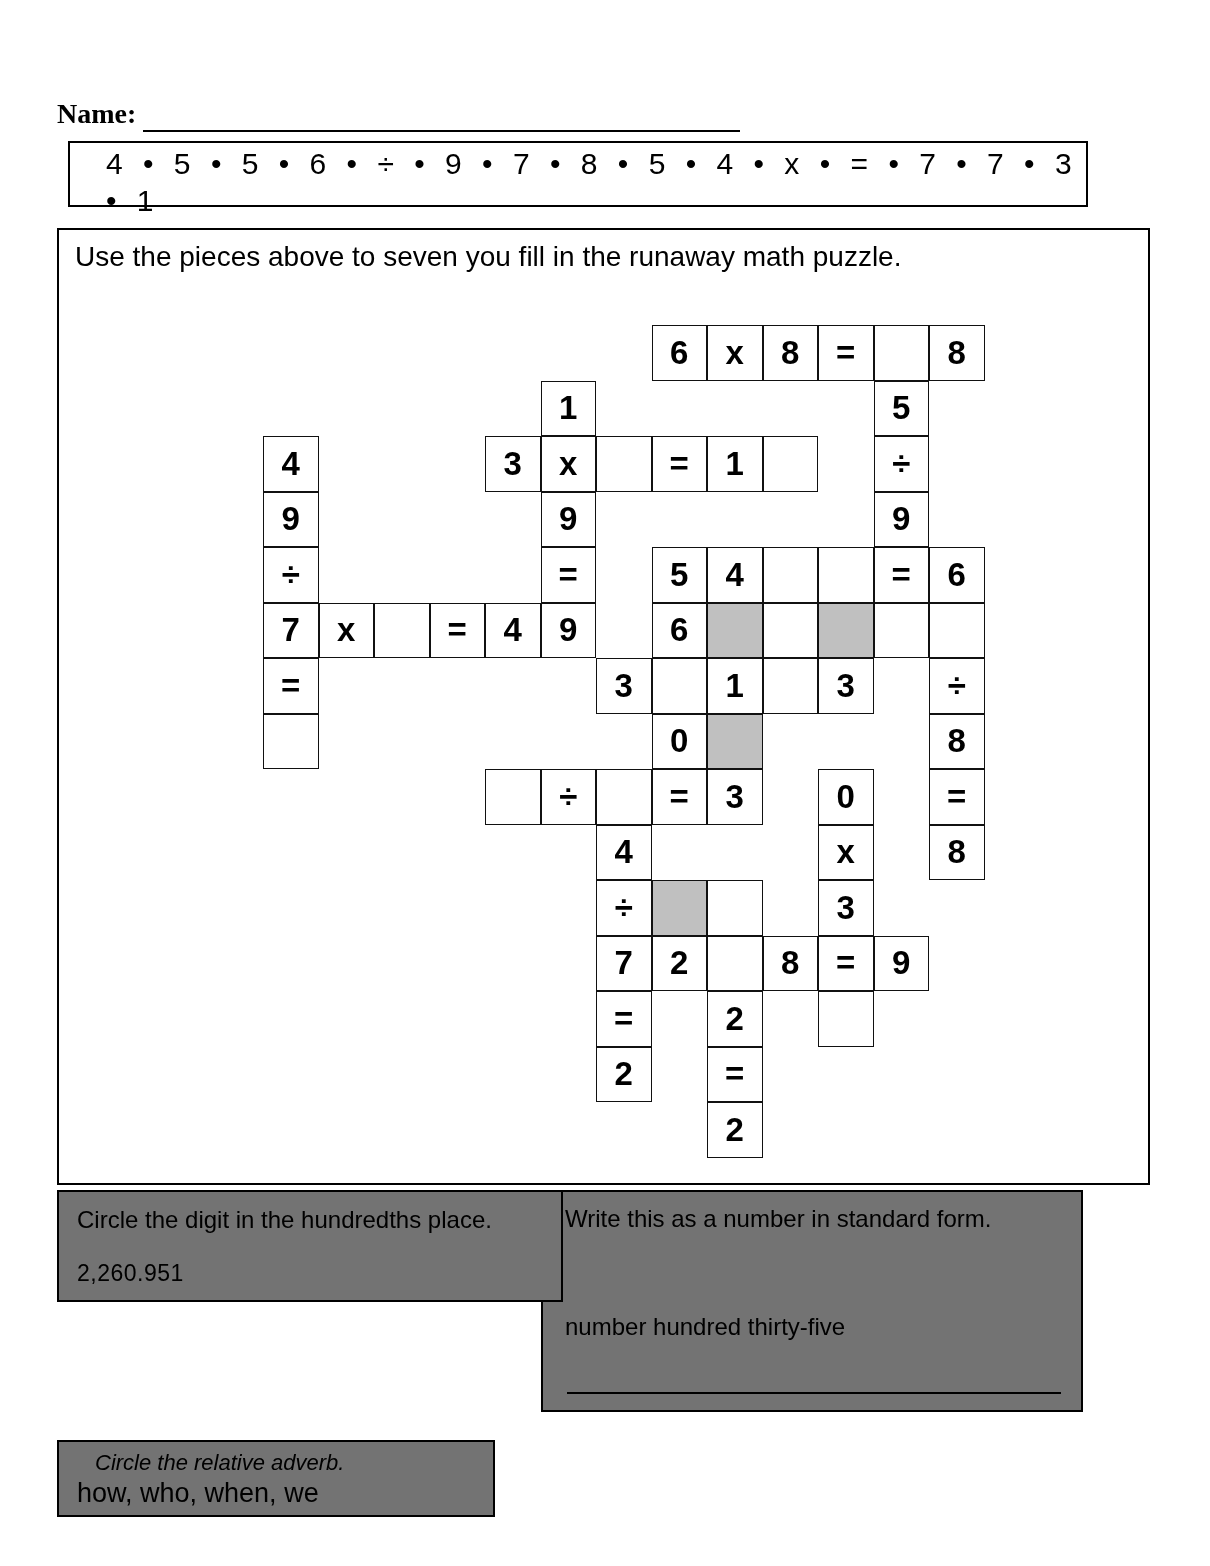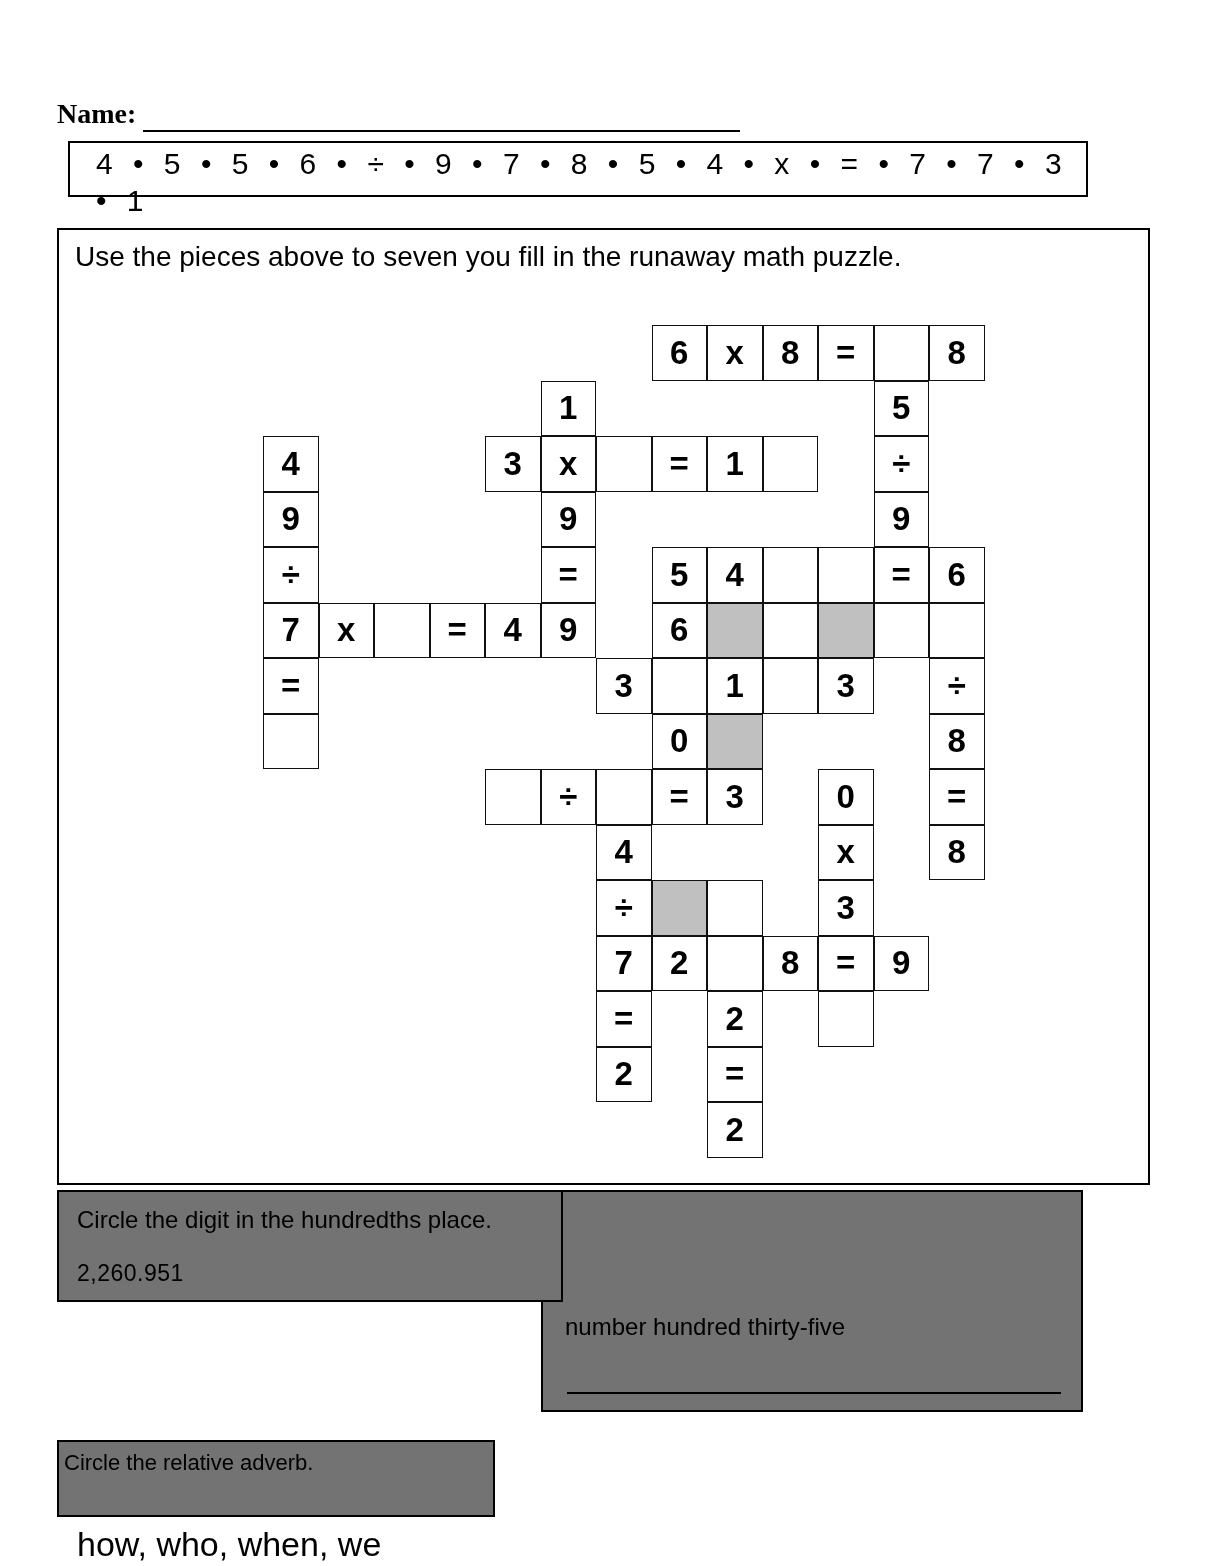--- a/index.html
+++ b/index.html
@@ -5,41 +5,41 @@
   html,body{margin:0;padding:0;}
   body{
     width:1210px;height:1566px;position:relative;overflow:hidden;
     background:#ffffff;color:#000;
     font-family:"Liberation Sans", sans-serif;
   }
   .abs{position:absolute;}
   .name-label{left:57px;top:98px;font-family:"Liberation Serif",serif;font-weight:bold;font-size:28px;}
   .name-line{left:143px;top:101px;width:597px;height:29px;border-bottom:2.5px solid #000;}
   .pieces-box{
-    left:68px;top:141px;width:1020px;height:56px;border:2px solid #000;box-sizing:border-box;
-    padding:2px 0 0 26px;font-size:30px;line-height:37px;letter-spacing:1px;word-spacing:10px;
+    left:68px;top:141px;width:1020px;height:66px;border:2px solid #000;box-sizing:border-box;
+    padding:2px 0 0 36px;font-size:30px;line-height:37px;letter-spacing:1px;word-spacing:10px;
   }
   .main-box{left:57px;top:228px;width:1093px;height:957px;border:2px solid #000;box-sizing:border-box;background:#fff;}
   .instructions{left:75px;top:241px;font-size:28px;}
   .grid{left:263px;top:325px;width:723px;height:834px;}
   .cell{
     position:absolute;width:55.5px;height:55.5px;border:1.7px solid #111;box-sizing:border-box;
     background:#fff;display:flex;align-items:center;justify-content:center;
     font-weight:bold;font-size:33px;
   }
   .cell.shaded{background:#c0c0c0;}
   .qbox{position:absolute;border:2px solid #000;box-sizing:border-box;background:#737373;}
   .qbox-right{left:541px;top:1190px;width:542px;height:222px;}
   .qbox-left{left:57px;top:1190px;width:506px;height:112px;}
   .qbox-adverb{left:57px;top:1440px;width:438px;height:77px;}
   .q-text{position:absolute;font-size:24px;white-space:nowrap;}
   .q-number{position:absolute;font-size:23px;letter-spacing:0.5px;}
   .answer-line{position:absolute;left:24px;top:170px;width:494px;height:30px;border-bottom:2px solid #000;}
   .adverb-prompt{position:absolute;font-size:22px;}
-  .adverb-options{position:absolute;font-size:34px;margin-top:47px;}
+  .adverb-options{position:absolute;font-size:27px;}
 </style>
 </head>
 <body>
 
 <div class="abs name-label">Name:</div>
 <div class="abs name-line"></div>
 
 <div class="abs pieces-box">
   <div>4 • 5 • 5 • 6 • ÷ • 9 • 7 • 8 • 5 • 4 • x • = • 7 • 7 • 3 • 1</div>
   <div>0 • 4 • ÷ • 0</div>
@@ -120,25 +120,26 @@
     <div class="cell" style="left: 610.5px; top: 610.5px;">9</div>
     <div class="cell" style="left: 333px; top: 666px;">=</div>
     <div class="cell" style="left: 444px; top: 666px;">2</div>
     <div class="cell" style="left: 555px; top: 666px;"></div>
     <div class="cell" style="left: 333px; top: 721.5px;">2</div>
     <div class="cell" style="left: 444px; top: 721.5px;">=</div>
     <div class="cell" style="left: 444px; top: 777px;">2</div>
   </div>
 
 <div class="qbox qbox-right">
+  <div class="q-text" style="left:22px;top:13px;">Write this as a number in standard form.</div>
   <div class="q-text" style="left:22px;top:121px;">number hundred thirty-five</div>
   <div class="answer-line"></div>
 </div>
 
 <div class="qbox qbox-left">
   <div class="q-text" style="left:18px;top:14px;">Circle the digit in the hundredths place.</div>
   <div class="q-number" style="left:18px;top:68px;">2,260.951</div>
 </div>
 
 <div class="qbox qbox-adverb">
-  <div class="adverb-prompt" style="left:5px;top:8px;">Circle the relative adverb.</div>
+  <div class="adverb-prompt" style="left:36px;top:8px;font-style:italic;">Circle the relative adverb.</div>
   <div class="adverb-options" style="left:18px;top:36px;">how, who, when, we</div>
 </div>
 
 </body></html>

